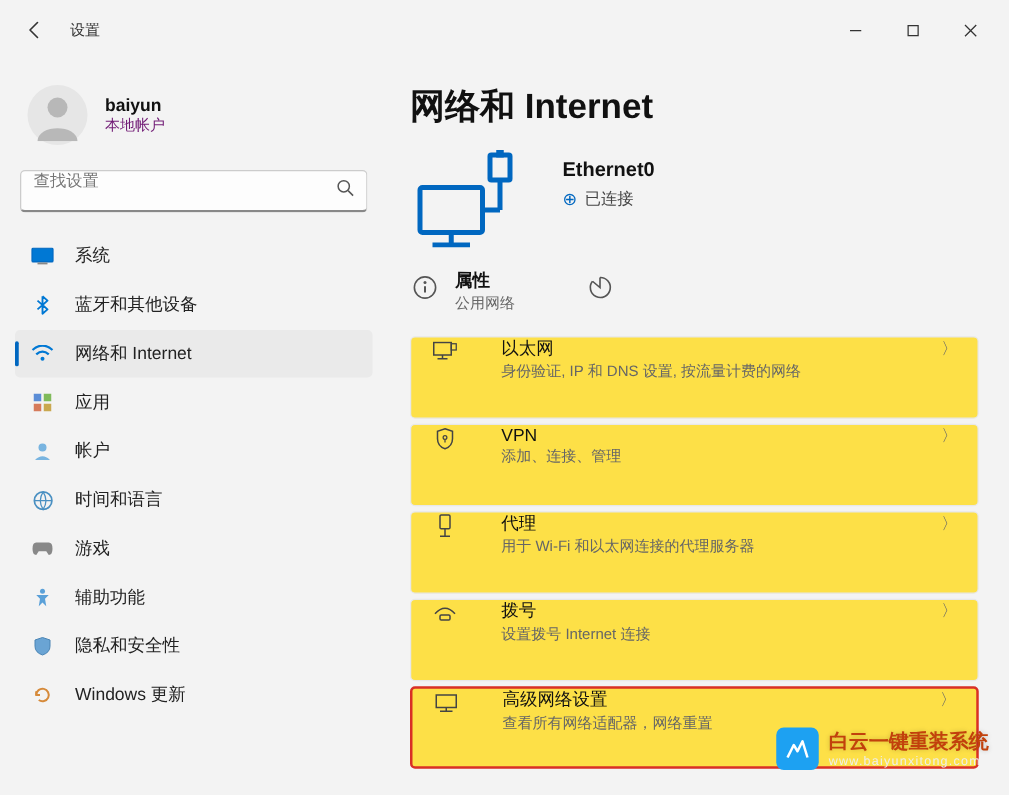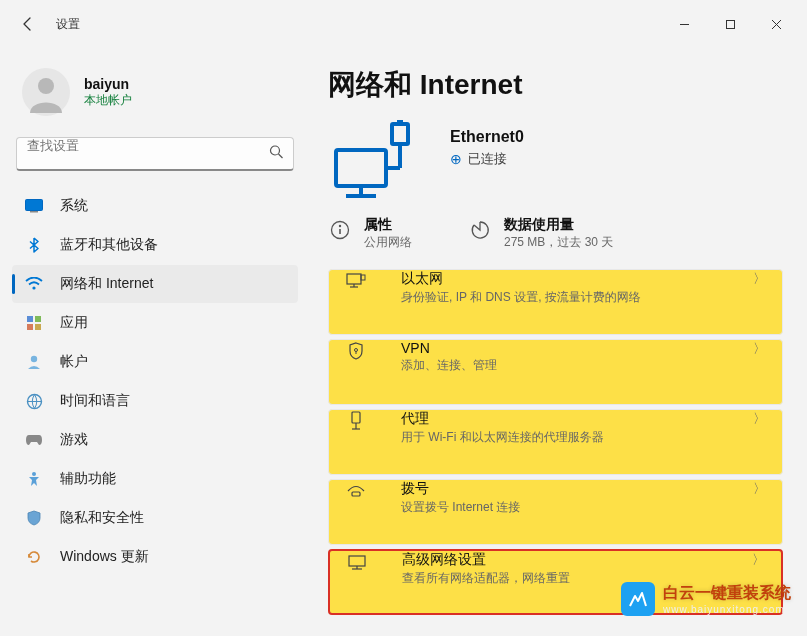--- a/index.html
+++ b/index.html
@@ -8,21 +8,21 @@
 .titlebar { height: 48px; display: flex; align-items: center; padding: 0 8px; }
 .back-btn { width: 40px; height: 40px; display: flex; align-items: center; justify-content: center; color: #444; cursor: pointer; }
 .app-title { font-size: 12px; color: #333; margin-left: 8px; }
 .win-controls { margin-left: auto; display: flex; }
 .win-btn { width: 46px; height: 32px; display: flex; align-items: center; justify-content: center; color: #333; font-size: 13px; cursor: pointer; }
 .content { flex: 1; display: flex; overflow: hidden; }
 .sidebar { width: 310px; padding: 8px 12px 0 12px; display: flex; flex-direction: column; }
 .user-block { display: flex; align-items: center; padding: 12px 10px 20px 10px; }
 .avatar { width: 48px; height: 48px; border-radius: 50%; background: #e6e6e6; display: flex; align-items: center; justify-content: center; color: #9a9a9a; margin-right: 14px; }
 .user-name { font-size: 14px; font-weight: 600; color: #111; }
-.user-sub { font-size: 12px; color: #15803d; }
+.user-sub { font-size: 12px; color: #701a75; }
 .search-wrap { margin: 0 4px 16px 4px; position: relative; }
 .search-input { width: 100%; height: 34px; border: 1px solid #ccc; border-bottom: 2px solid #888; border-radius: 4px; padding: 0 34px 16px 10px; font-size: 13px; background: #fdfdfd; outline: none; }
 .search-icon { position: absolute; right: 10px; top: 50%; transform: translateY(-50%); color: #555; }
 .nav { display: flex; flex-direction: column; gap: 1px; }
 .nav-item { display: flex; align-items: center; height: 38px; padding: 0 12px; border-radius: 4px; cursor: pointer; font-size: 14px; color: #222; position: relative; }
 .nav-item.active { background: #eaeaea; }
 .nav-item.active::before { content: ""; position: absolute; left: 0; top: 9px; bottom: 9px; width: 3px; background: #0067c0; border-radius: 2px; }
 .nav-ico { width: 20px; height: 20px; margin-right: 16px; display: flex; align-items: center; justify-content: center; font-size: 16px; }
 .main { flex: 1; padding: 18px 24px 0 18px; overflow-y: auto; }
 .page-title { font-size: 28px; font-weight: 600; color: #111; margin-bottom: 16px; }
@@ -233,24 +233,20 @@
             <div class="info-sub">公用网络</div>
           </div>
         </div>
         <div class="info-item">
           <div class="info-ico">
               <svg width="20" height="20" viewBox="0 0 20 20">
                 <path d="M10 2 A8 8 0 1 1 4 5" stroke="#555" stroke-width="1.3" fill="none"></path>
                 <path d="M10 2 L10 10 L4 5" stroke="#555" stroke-width="1.3" fill="none"></path>
               </svg>
             </div>
-          <div>
-            <div class="info-title">数据使用量</div>
-            <div class="info-sub">275 MB，过去 30 天</div>
-          </div>
         </div>
       </div>
 
       <div class="card-list">
         <div class="card">
           <div class="card-ico">
               <svg width="20" height="16" viewBox="0 0 20 16">
                 <rect x="1" y="1" width="14" height="10" stroke="#444" stroke-width="1.2" fill="none"></rect>
                 <line x1="8" y1="11" x2="8" y2="14" stroke="#444" stroke-width="1.2"></line>
                 <line x1="4" y1="14" x2="12" y2="14" stroke="#444" stroke-width="1.2"></line>

